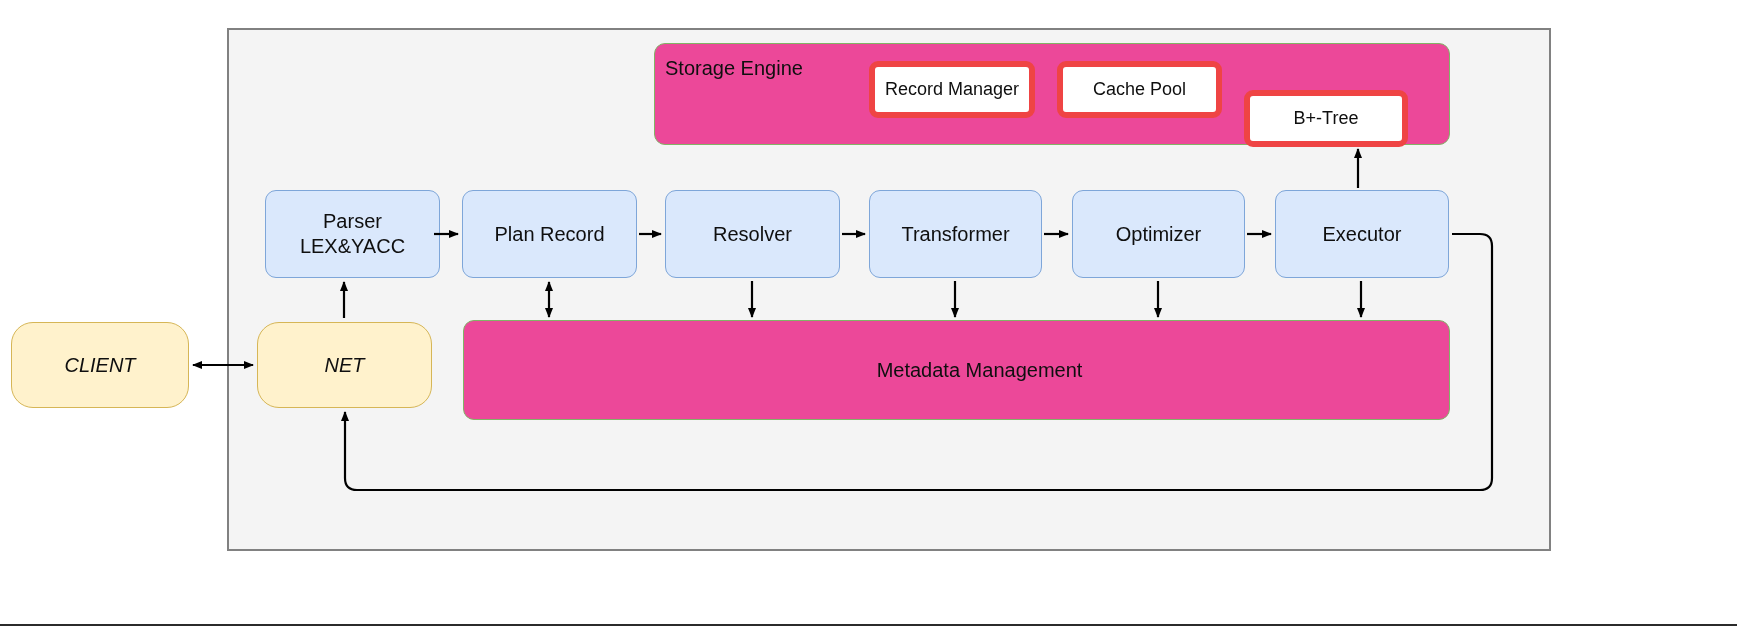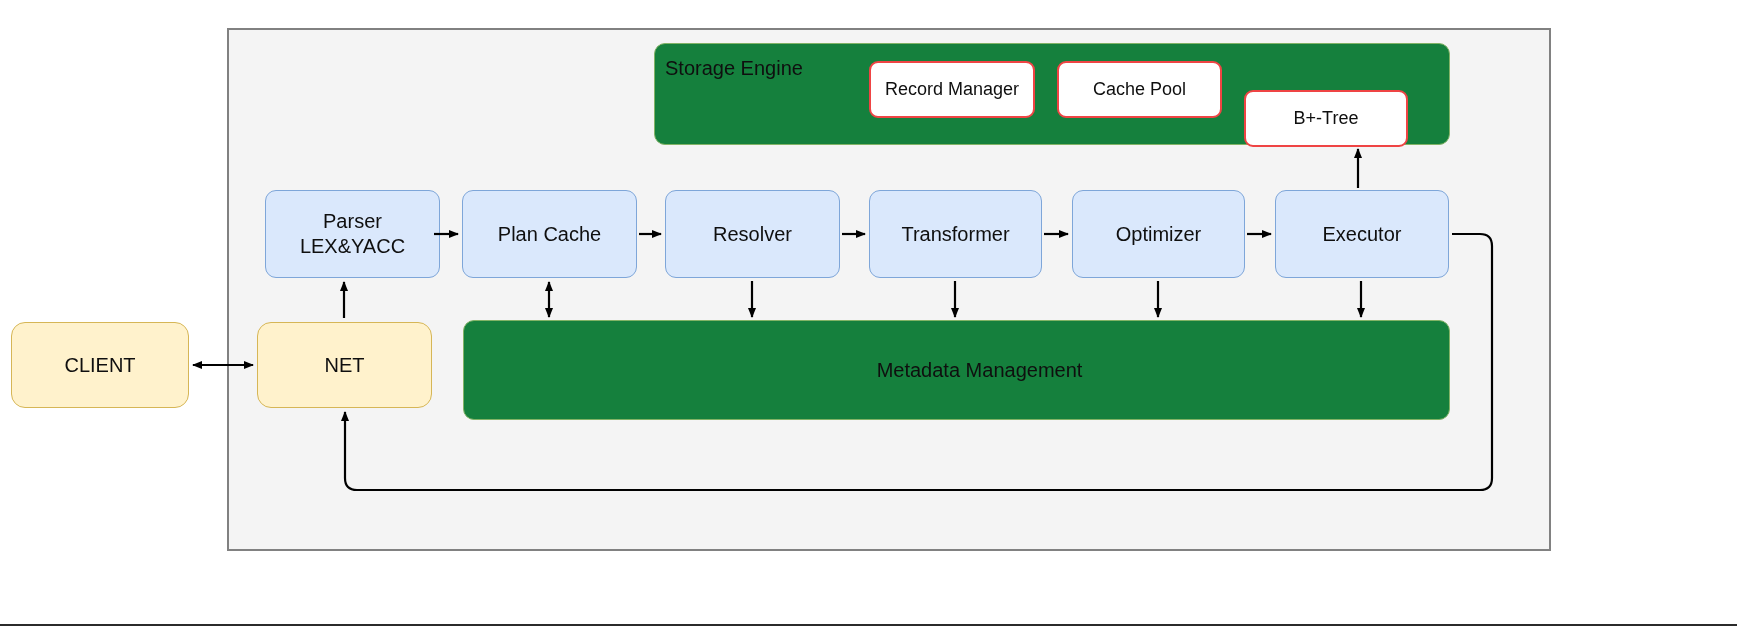--- a/index.html
+++ b/index.html
@@ -48,26 +48,27 @@
   .stage-box {
     background: #dae8fc;
     border: 1.6px solid #7ea6d9;
     border-radius: 11px;
     font-size: 20px;
   }
   
   .endpoint-box {
     background: #fff2cc;
     border: 1.6px solid #d6b656;
-    border-radius: 14px;
-    font-size: 20px;
+    border-radius: 22px;
+    font-size: 20px;
+    font-style: italic;
   }
   
   .group-box {
-    background: #15803d;
+    background: #ec4899;
     border: 1.6px solid #82b366;
     border-radius: 11px;
   }
   .group-box.storage {
     left: 654px;
     top: 43px;
     width: 796px;
     height: 102px;
     display: block;
   }
@@ -88,21 +89,21 @@
     white-space: nowrap;
   }
   
   .sub-box {
     position: absolute;
     box-sizing: border-box;
     display: flex;
     align-items: center;
     justify-content: center;
     background: #ffffff;
-    border: 2px solid #ef4444;
+    border: 6px solid #ef4444;
     border-radius: 9px;
     font-size: 18px;
     color: #0f0f0f;
     top: 17px;
     height: 57px;
   }
   .sub-box.b0 { left: 214px; width: 166px; }
   .sub-box.b1 { left: 402px; width: 165px; }
   .sub-box.b2 { left: 589px; width: 164px; margin-top: 29px; }
   
@@ -147,21 +148,21 @@
     <span>Metadata Management</span>
   </div>
 
   <div class="node stage-box n-parser">
     <div>
       <div>Parser</div>
       <div>LEX&amp;YACC</div>
     </div>
   </div>
   <div class="node stage-box n-plan">
-    <span>Plan Cache</span>
+    <span>Plan Record</span>
   </div>
   <div class="node stage-box n-transform">
     <span>Transformer</span>
   </div>
   <div class="node stage-box n-resolver">
     <span>Resolver</span>
   </div>
   <div class="node stage-box n-optimizer">
     <span>Optimizer</span>
   </div>

